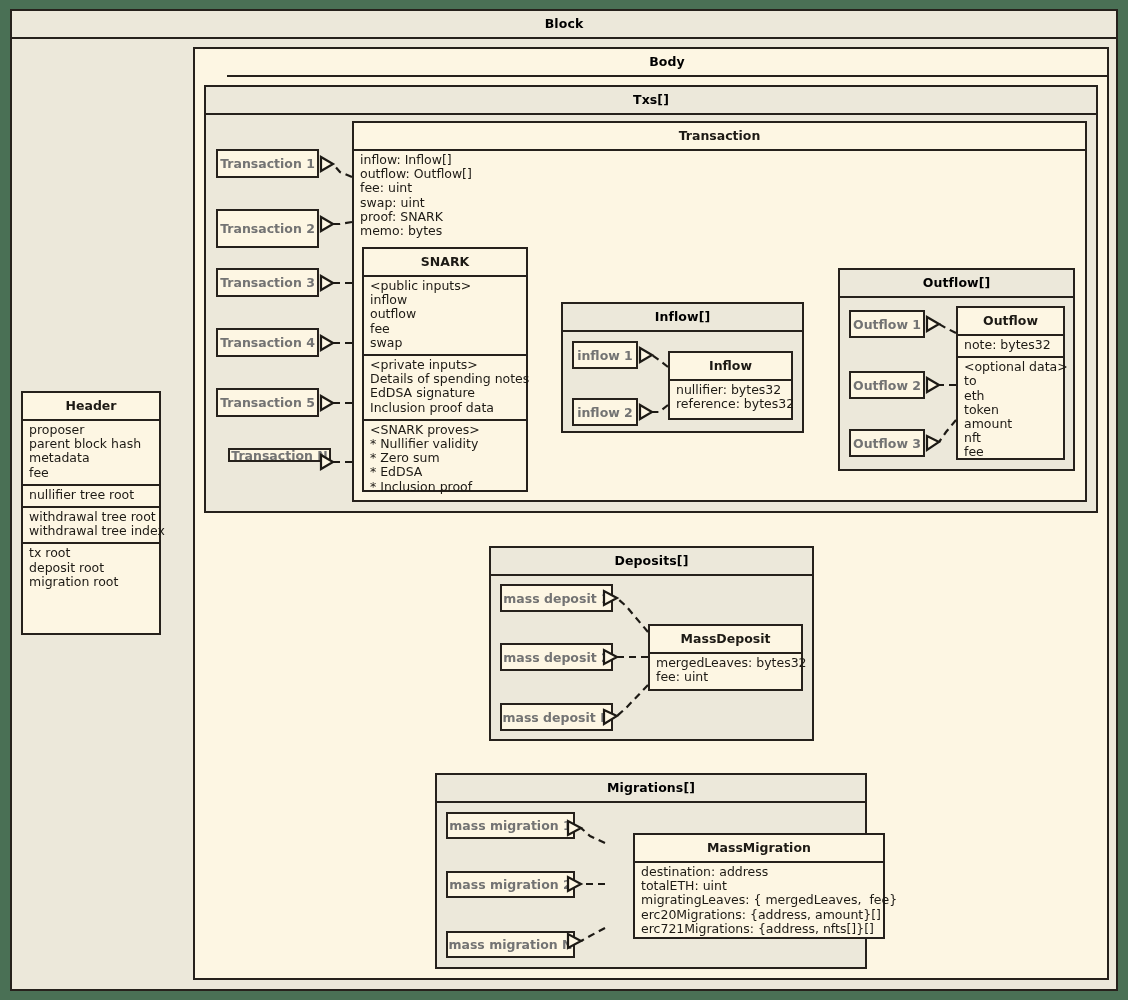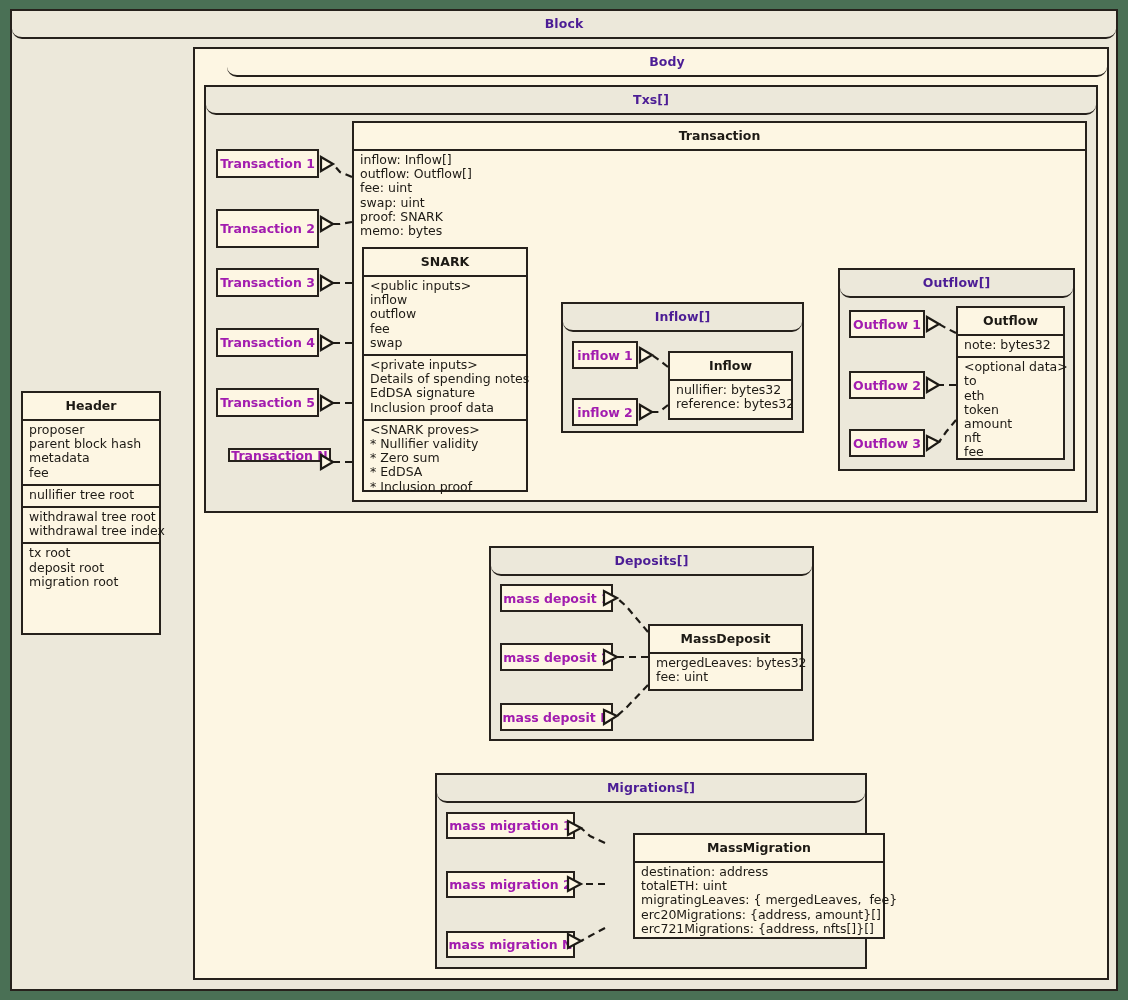--- a/index.html
+++ b/index.html
@@ -25,25 +25,24 @@
     position: absolute;
     border: 2.5px solid #26211c;
     background: #ece8da;
     box-sizing: border-box;
   }
   .pkg > .pkg-title {
     border-bottom: 2.5px solid #26211c;
     text-align: center;
     font-weight: bold;
     font-size: 12.5px;
-    color: #4c1d95;
+    color: #000000;
     padding: 5px 0 6px 0;
     letter-spacing: 0.1px;
     background: inherit;
-    border-radius: 10px;
   }
   .cls {
     position: absolute;
     border: 2.5px solid #26211c;
     background: #fdf6e3;
     box-sizing: border-box;
   }
   .cls > .cls-title {
     border-bottom: 2.5px solid #26211c;
     text-align: center;
@@ -63,21 +62,21 @@
     border-top: 2.5px solid #26211c;
   }
   
   .lbl {
     position: absolute;
     border: 2.5px solid #26211c;
     background: #fdf6e3;
     box-sizing: border-box;
     font-weight: bold;
     font-size: 12.5px;
-    color: #a21caf;
+    color: #737373;
     display: flex;
     align-items: center;
     justify-content: center;
     padding: 0 6px;
     white-space: nowrap;
   }
   
   svg.links {
     position: absolute;
     left: 0; top: 0;

